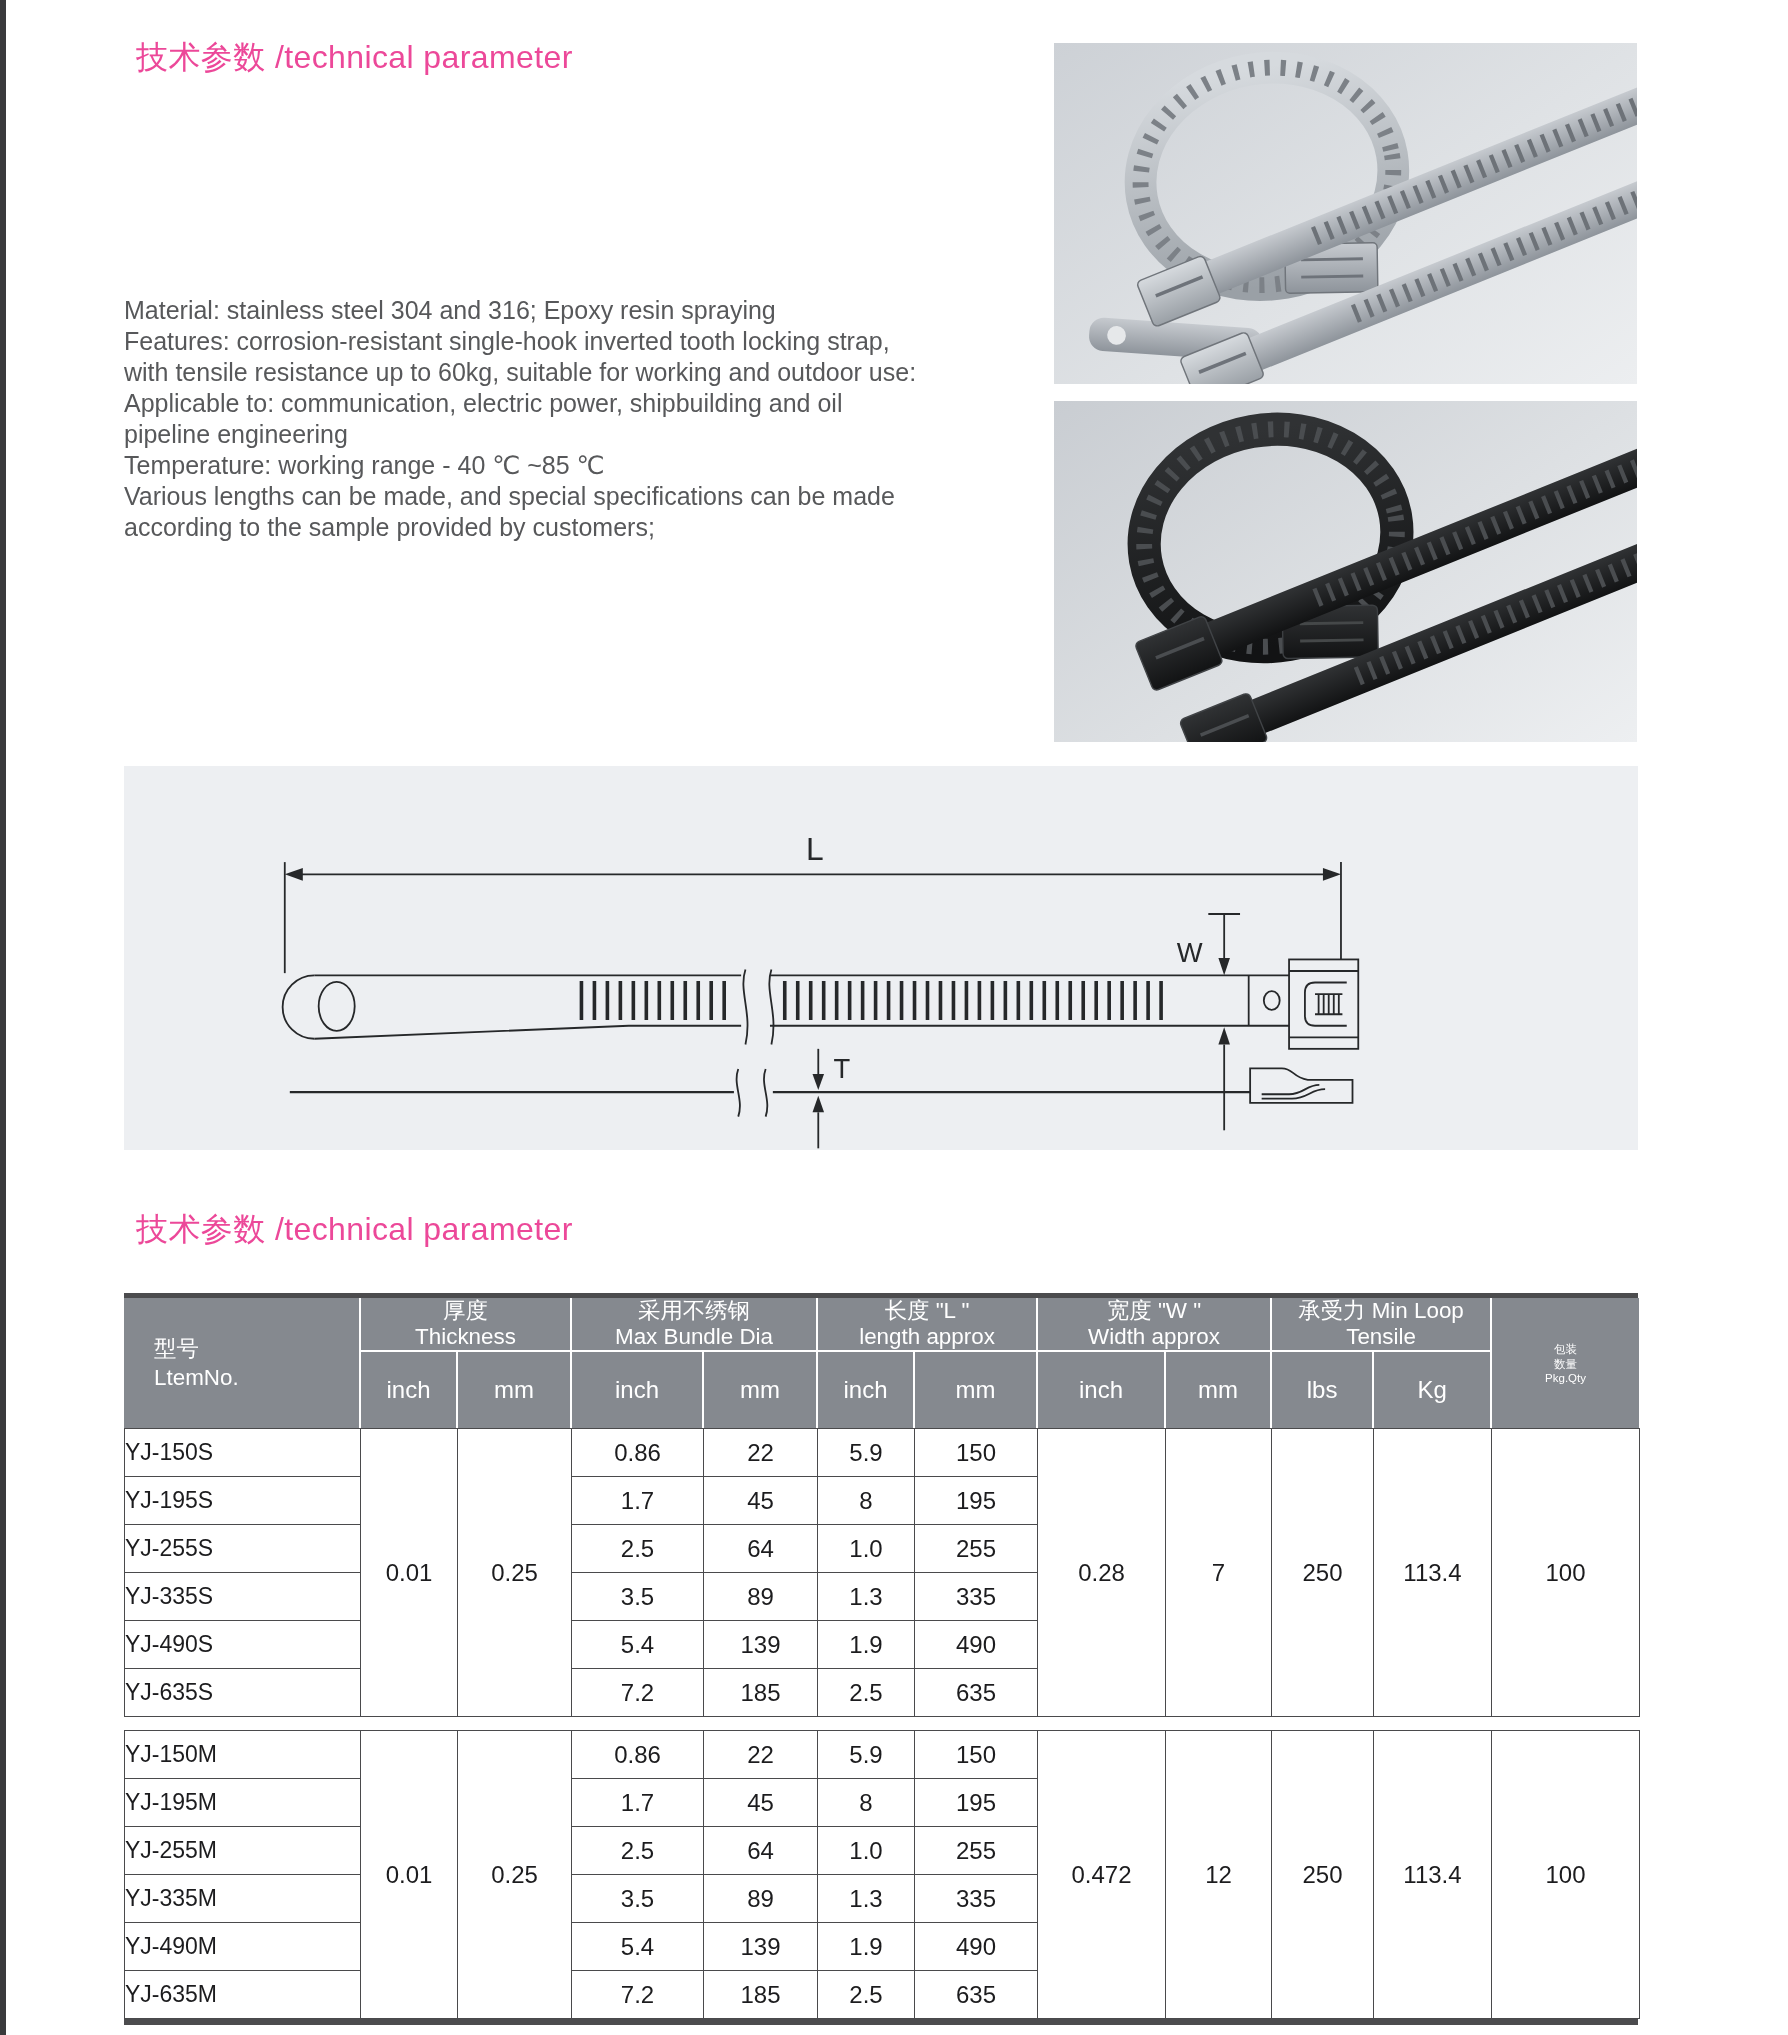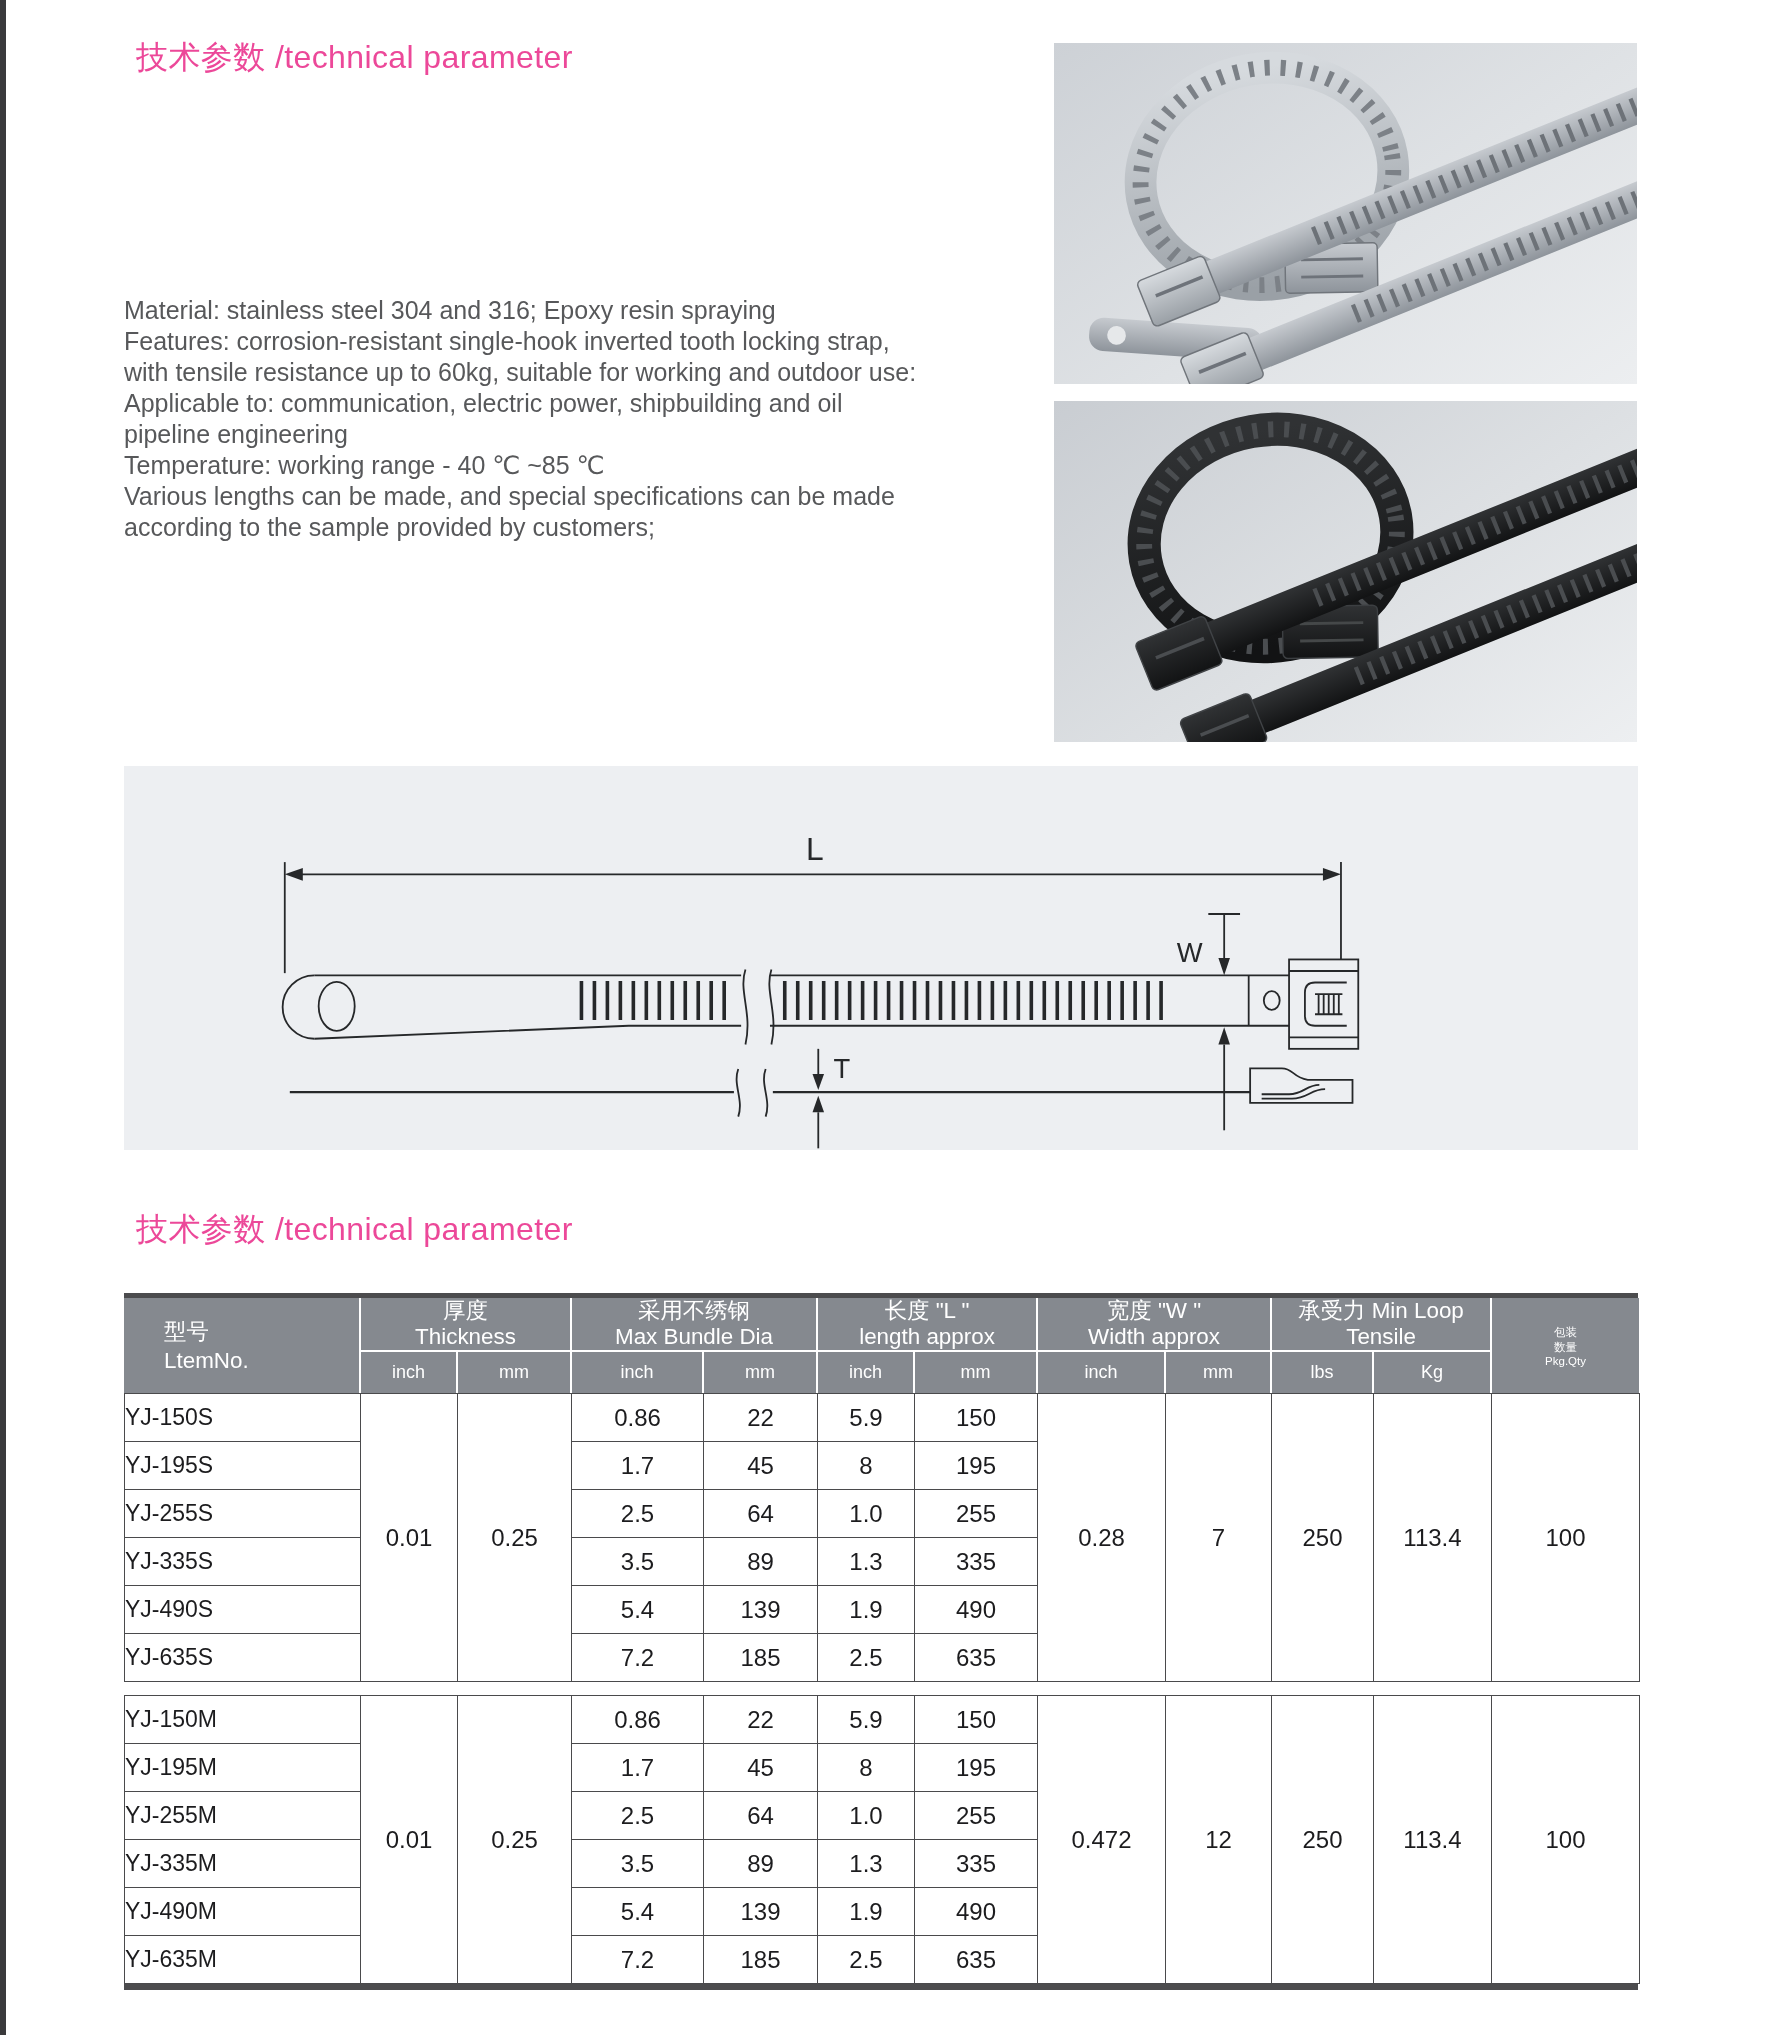--- a/index.html
+++ b/index.html
@@ -25,25 +25,25 @@
   .diagram-panel { position:absolute; left:124px; top:766px; width:1514px; height:384px; background:#edeff2; }
   .diagram-panel svg { display:block; width:100%; height:100%; }
 
   .spec-table { position:absolute; left:124px; top:1293px; width:1514px; border-top:5.8px solid #4c4c4e; }
   .spec-table table { width:1514px; table-layout:fixed; border-collapse:collapse; }
 
   
   .t-head th { background:#85898f; color:#ffffff; font-weight:normal; vertical-align:middle;
                text-align:center; }
   .t-head .grp { border-bottom:2.2px solid #ffffff; height:53px; font-size:22.4px; line-height:26px; }
-  .t-head .unit { height:42px; font-size:18px; }
+  .t-head .unit { height:77px; font-size:24px; }
   .t-head th { border-right:2.2px solid #ffffff; }
   .t-head th.last { border-right:none; }
   .t-head th.span2 { border-bottom:none; }
-  .t-head .item-h { text-align:left; padding-left:40px; font-size:22.4px; line-height:29px; }
+  .t-head .item-h { text-align:left; padding-left:30px; font-size:22.4px; line-height:29px; }
   .hdr-en:empty { display:none; }
 
   
   .t-body td { border:1.4px solid #4a4a4c; background:#ffffff; color:#1c1c1e;
                height:48px; text-align:center; vertical-align:middle; font-size:24px; }
   .t-body td.item { text-align:left; font-size:23px; }
   .t-gap { height:13px; background:#ffffff; }
   .t-bottom { height:5.8px; background:#4c4c4e; }
 </style>
 </head>

